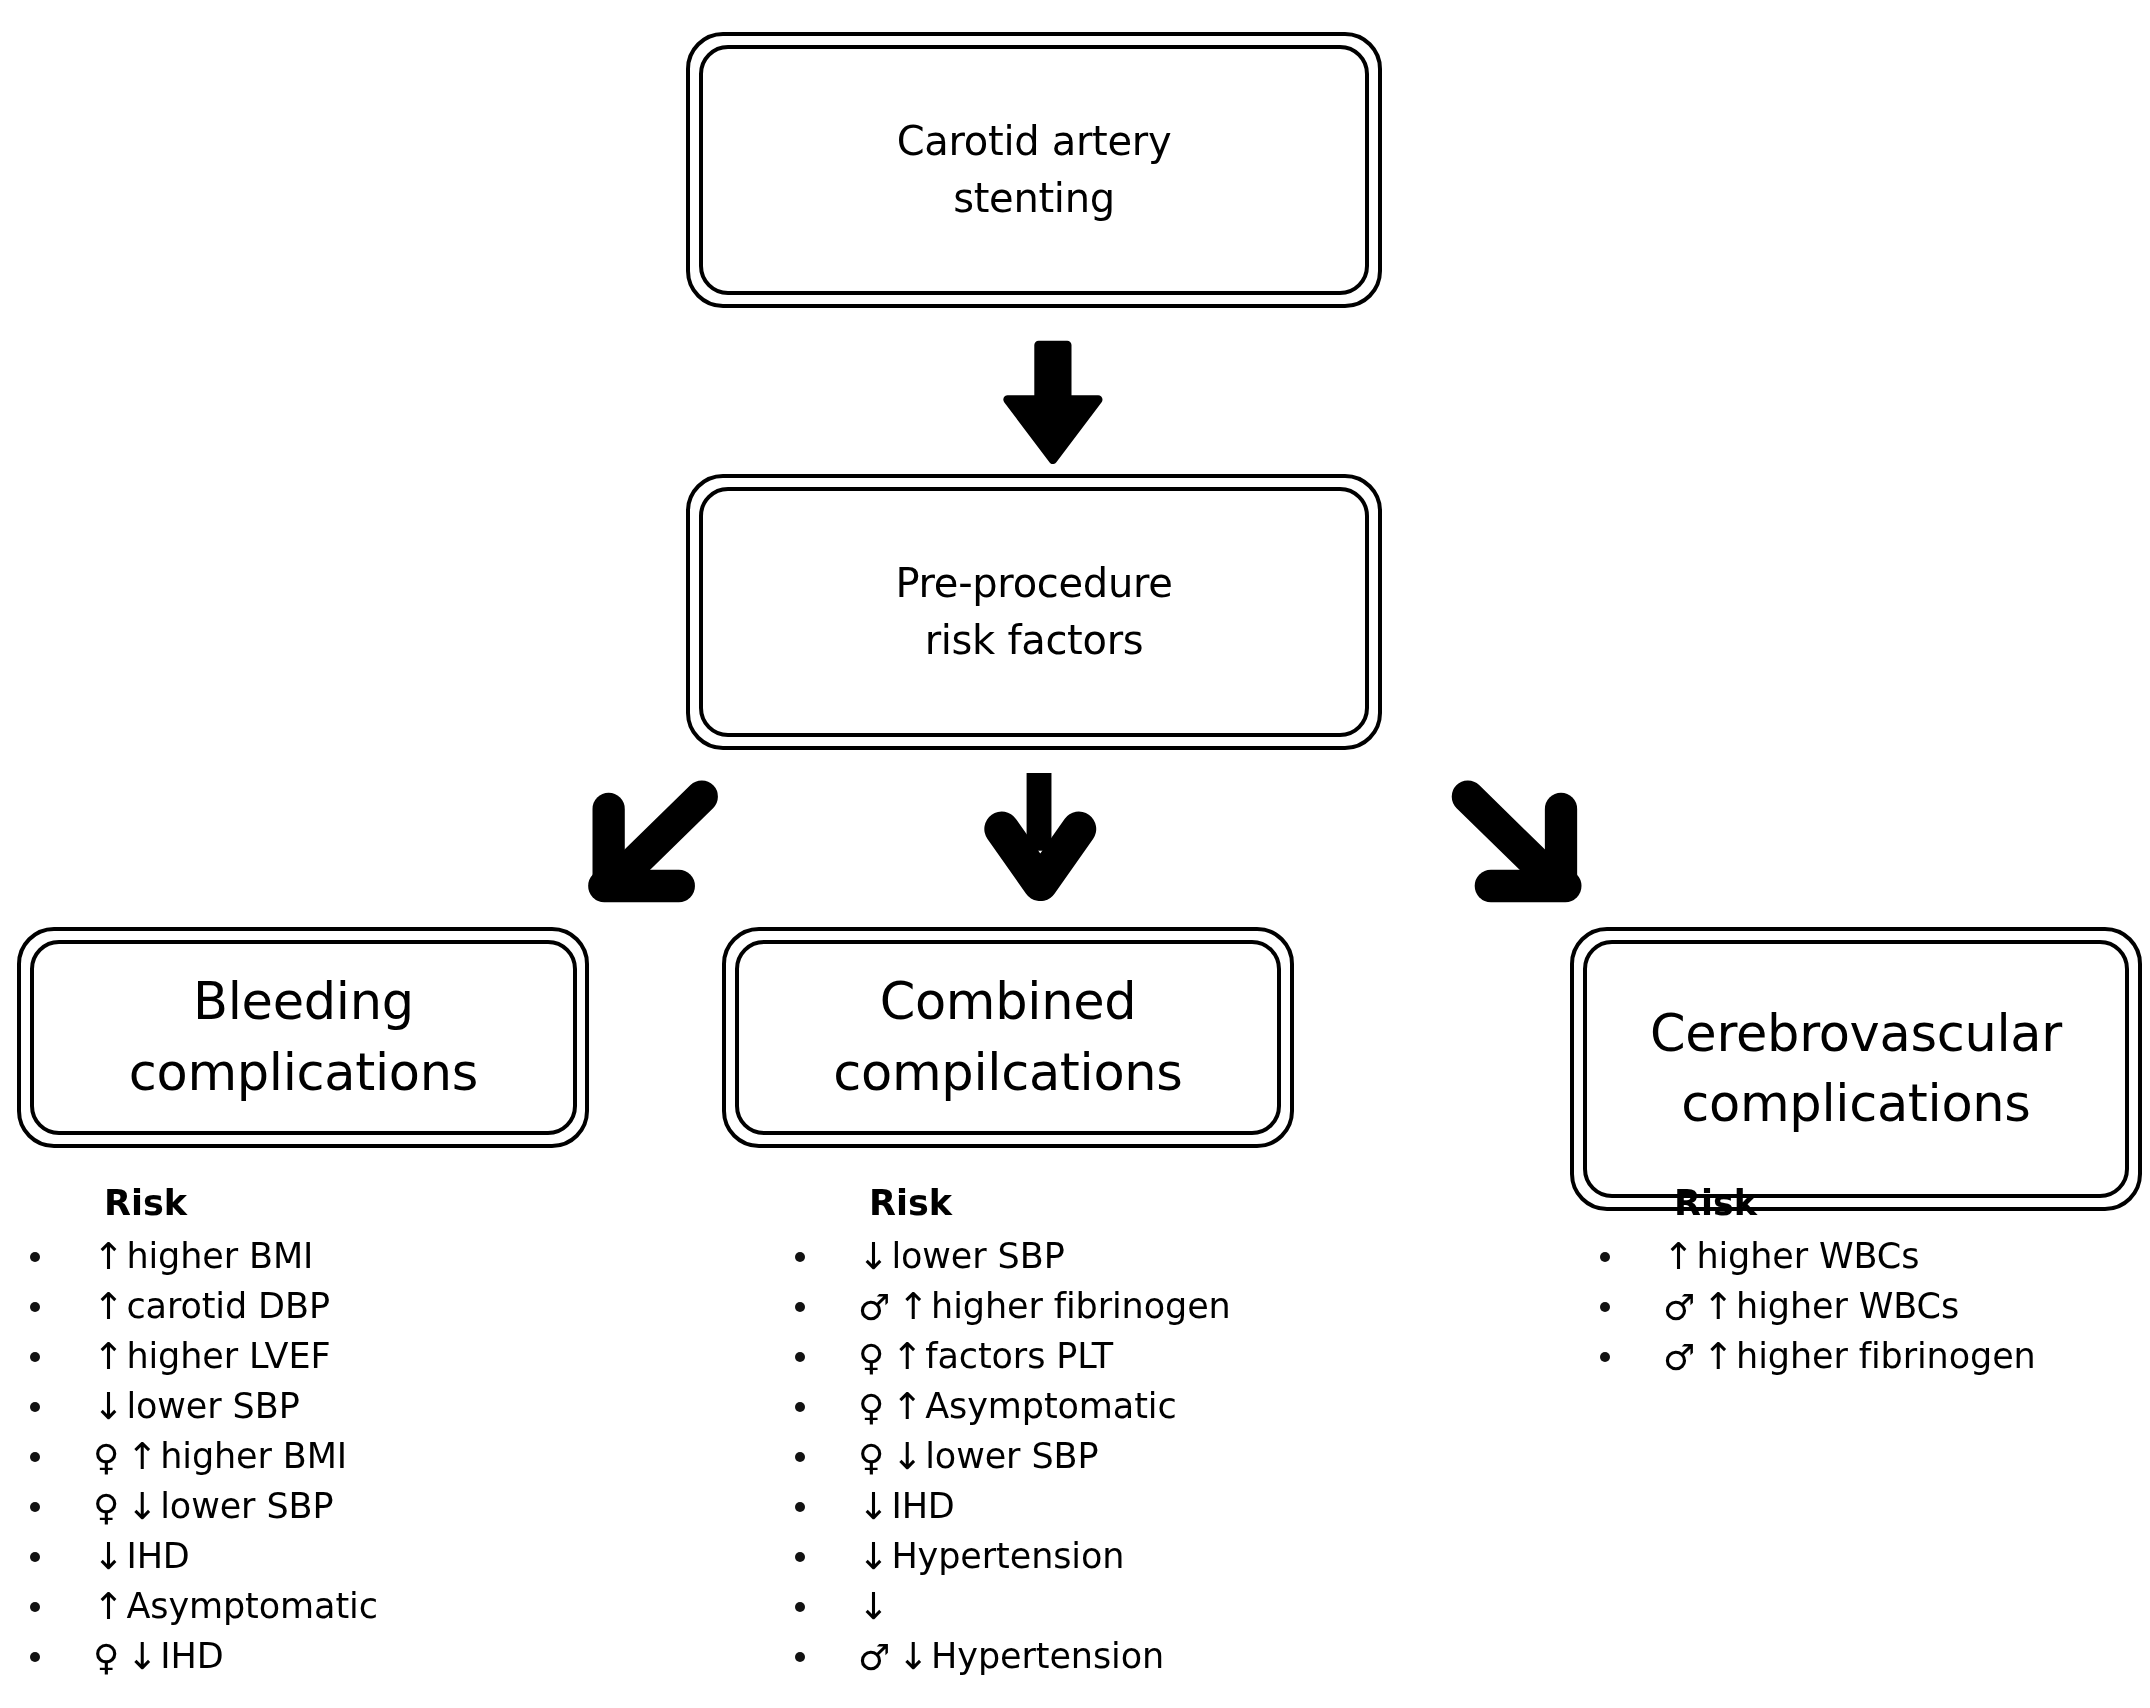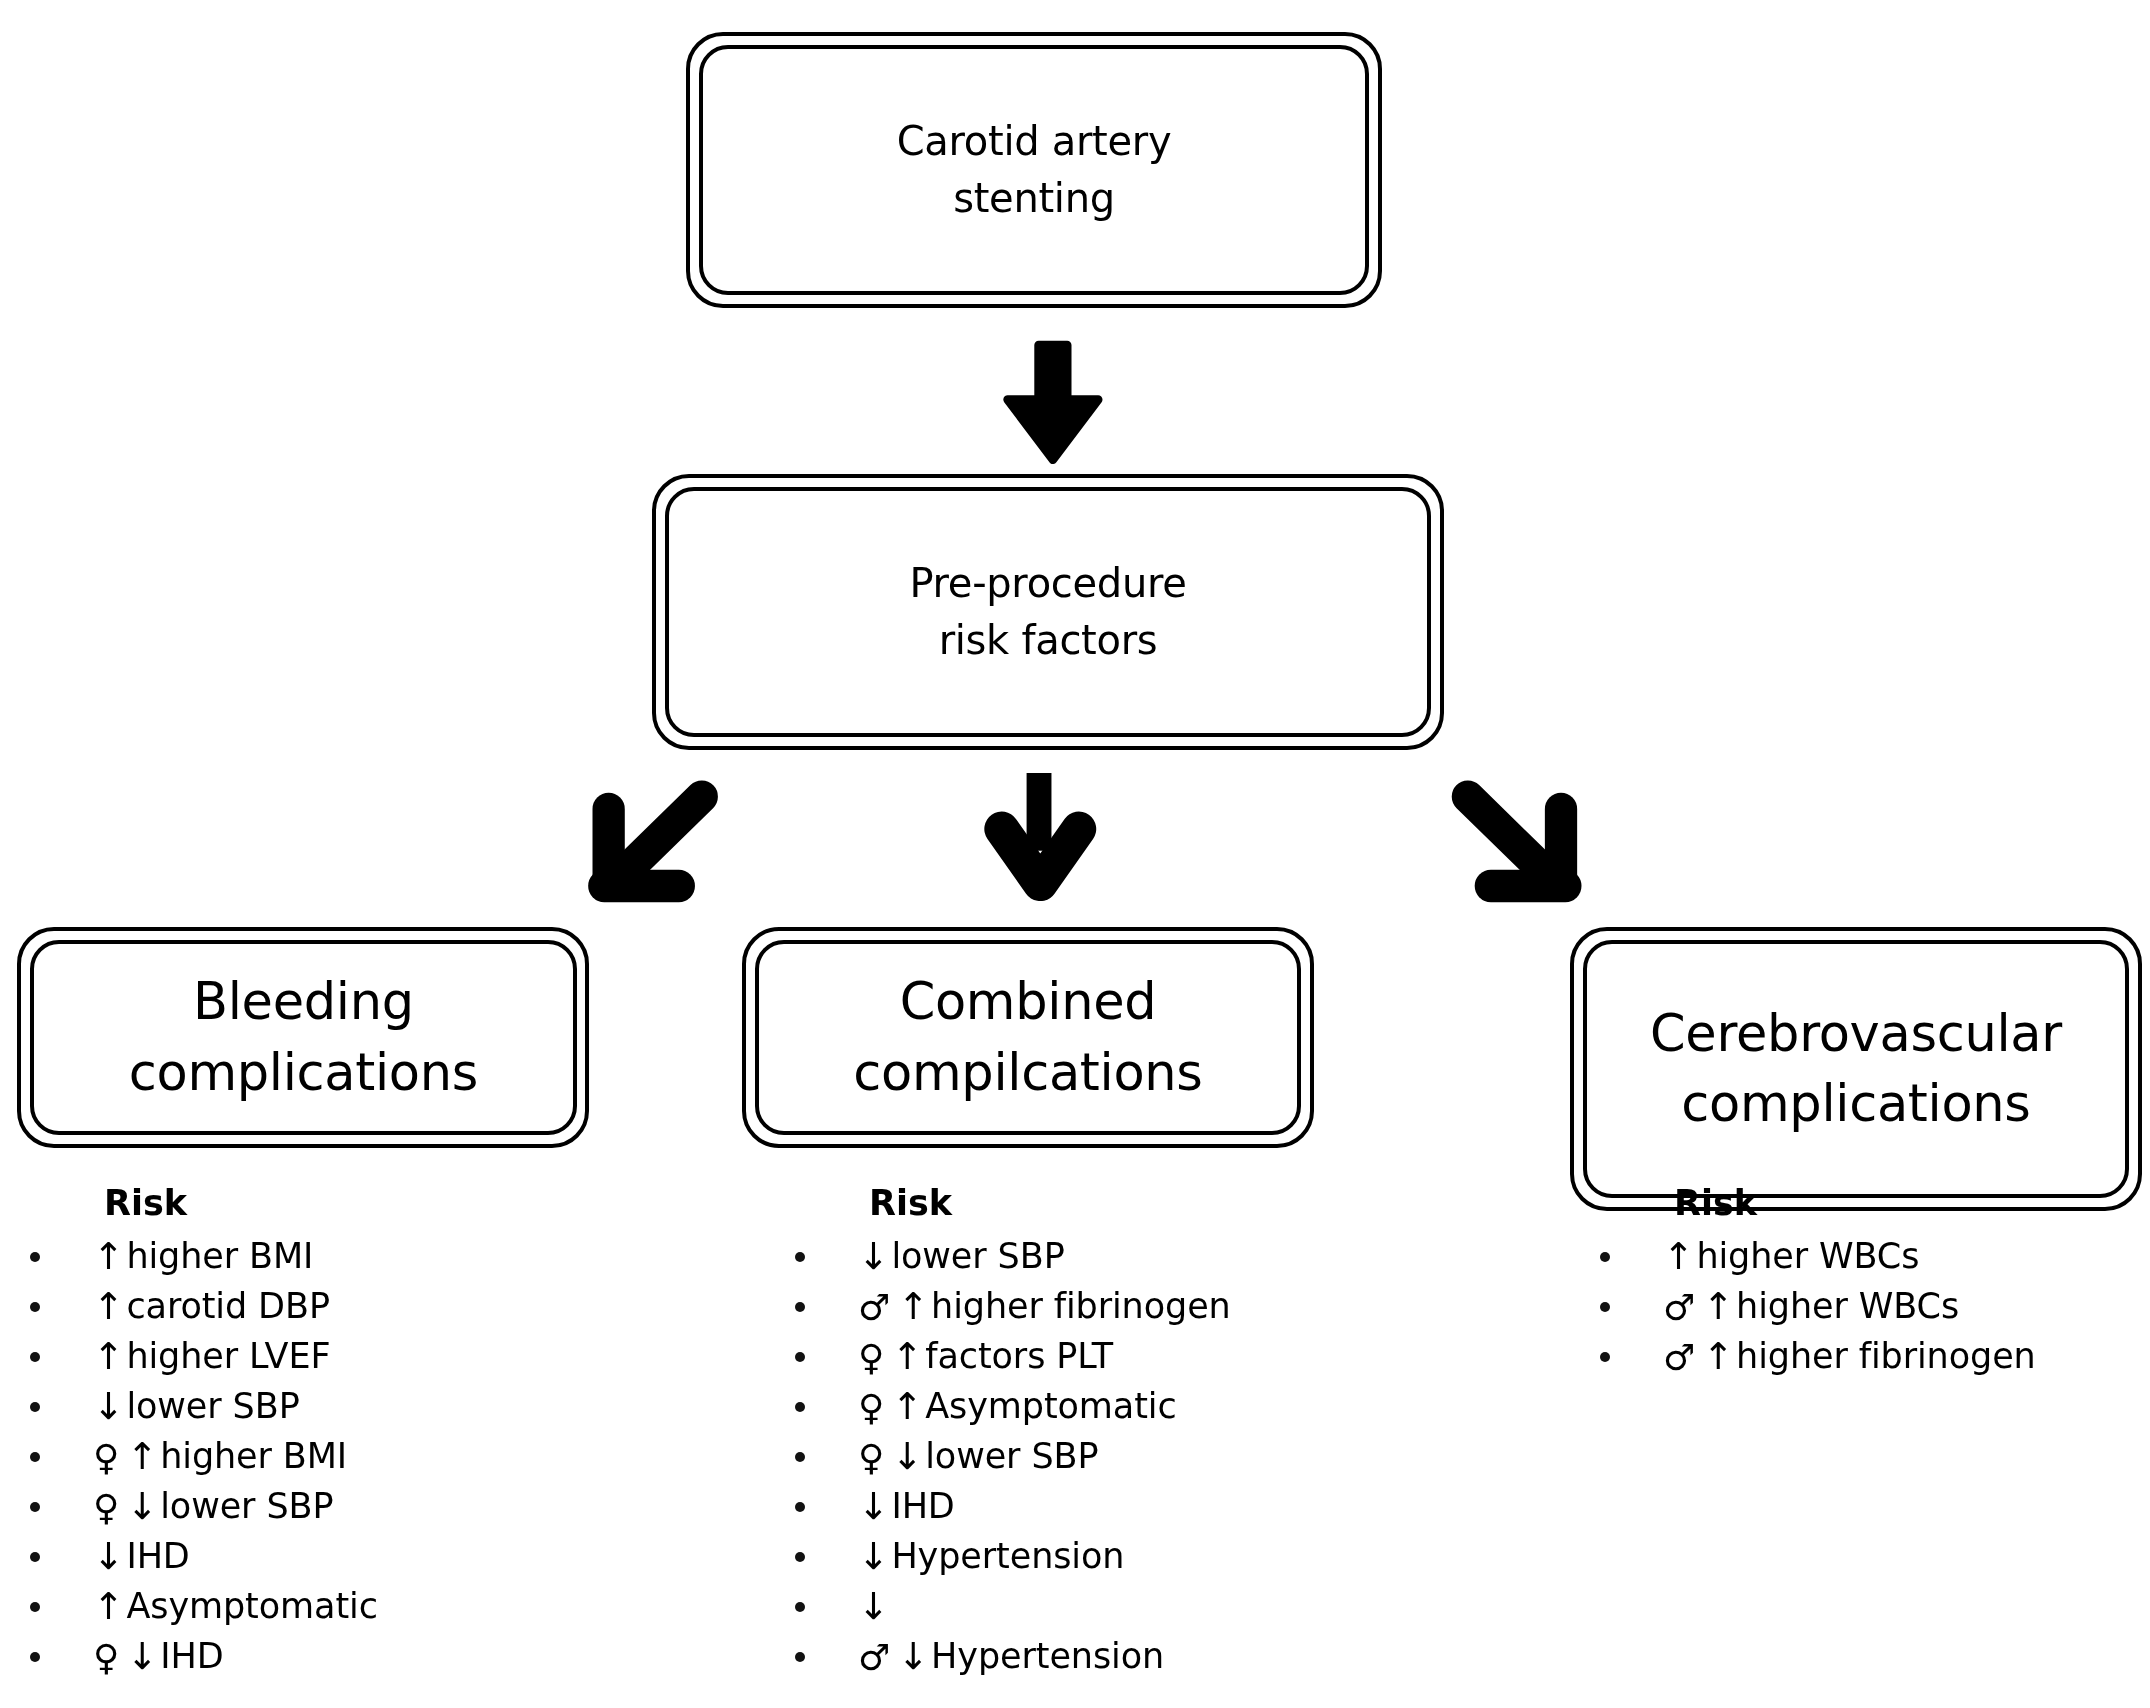--- a/index.html
+++ b/index.html
@@ -125,21 +125,21 @@
 stenting</div>
     </div>
   </div>
 
   <div class="arrow" style="left:994px; top:345px; width:124px; height:124px;">
     <svg width="124" height="124" viewBox="0 0 200 200" aria-hidden="true">
       <path d="M 72 0 L 118 0 L 118 88 L 168 88 L 95 185 L 22 88 L 72 88 Z" fill="#000000" stroke="#000000" stroke-width="14" stroke-linejoin="round"></path>
     </svg>
   </div>
 
-  <div class="node" style="left:652px; top:474px; width:792px; height:276px;">
+  <div class="node" style="left:686px; top:474px; width:696px; height:276px;">
     <div class="inner">
       <div class="label">Pre-procedure
 risk factors</div>
     </div>
   </div>
 
   <div class="arrow" style="left:568px; top:773px; width:162px; height:149px;">
     <svg width="162" height="149" viewBox="0 0 260 240" aria-hidden="true">
       <g stroke="#000000" stroke-width="52" stroke-linecap="round" fill="none">
         <line x1="215" y1="38" x2="75" y2="175"></line>
@@ -168,21 +168,21 @@
     </svg>
   </div>
 
   <div class="node small" style="left:17.4px; top:927px; width:572px; height:221px;">
     <div class="inner">
       <div class="label">Bleeding
 complications</div>
     </div>
   </div>
 
-  <div class="node small" style="left:742px; top:927px; width:572px; height:221px;">
+  <div class="node small" style="left:722px; top:927px; width:572px; height:221px;">
     <div class="inner">
       <div class="label">Combined
 compilcations</div>
     </div>
   </div>
 
   <div class="node small" style="left:1570px; top:927px; width:572px; height:284px;">
     <div class="inner">
       <div class="label">Cerebrovascular
 complications</div>

